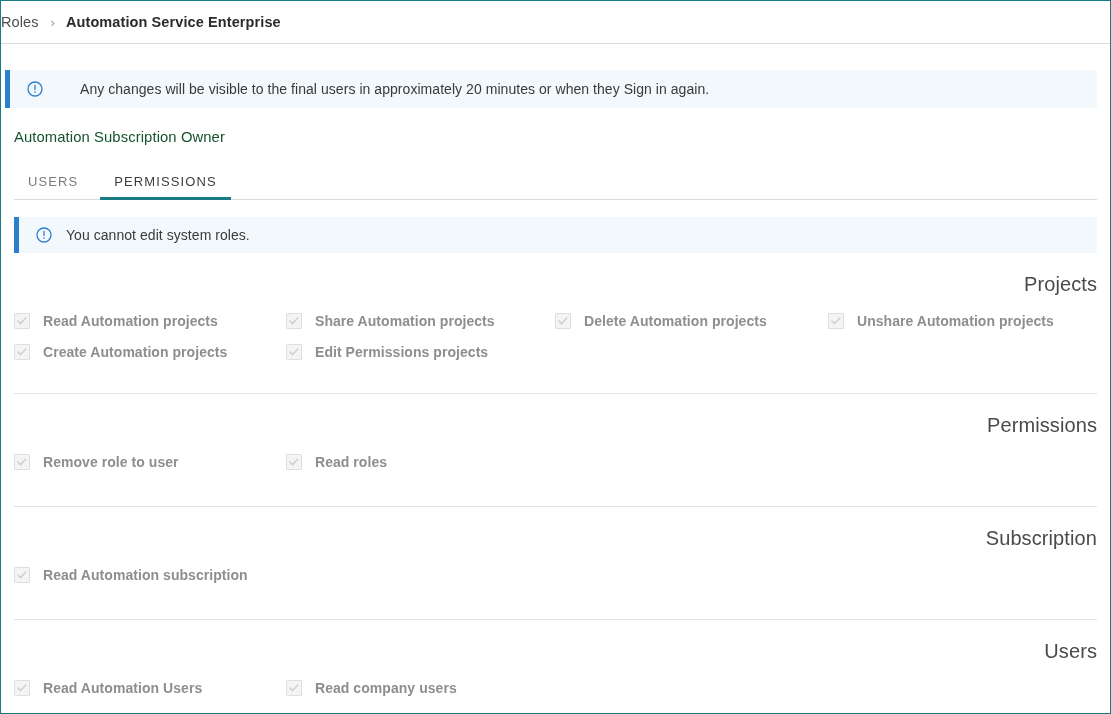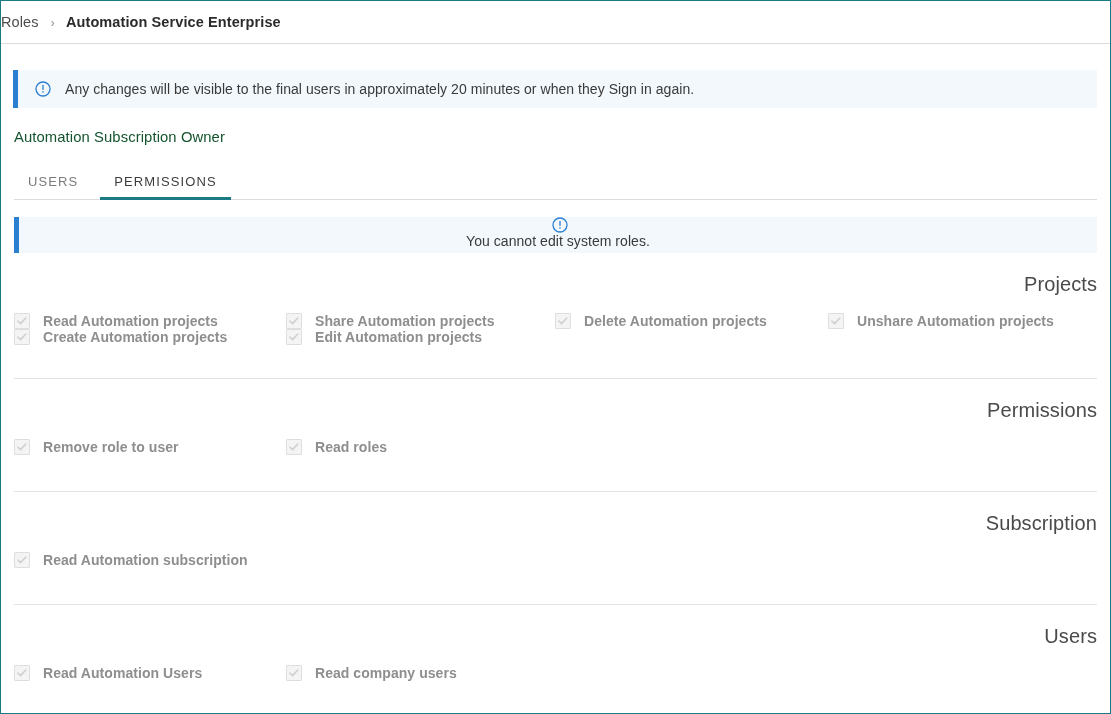--- a/index.html
+++ b/index.html
@@ -51,22 +51,23 @@
 
   
   .banner {
     display: flex;
     align-items: center;
     background: #f3f8fc;
     border-left: 5px solid #2b7fd1;
     box-sizing: border-box;
   }
   .banner-top {
-    margin: 26px 13px 0 12px;
+    margin: 26px 13px 0 4px;
     height: 38px;
+    gap: 23px;
   }
   .banner-sub {
     margin: 0 13px 0 13px;
     height: 36px;
   }
   .banner-icon {
     width: 16px;
     height: 16px;
     margin-left: 17px;
     margin-right: 14px;
@@ -117,20 +118,21 @@
   }
   .section-title {
     font-size: 20px;
     color: #4a4a4a;
     letter-spacing: 0.1px;
     text-align: right;
   }
   .perm-grid {
     display: grid;
     grid-template-columns: 272px 269px 273px auto;
+    row-gap: 15px;
     margin-top: 17px;
   }
   .perm-item {
     display: flex;
     align-items: center;
   }
   .checkbox {
     width: 16px;
     height: 16px;
     flex: 0 0 auto;
@@ -173,21 +175,21 @@
     <span class="banner-text">Any changes will be visible to the final users in approximately 20 minutes or when they Sign in again.</span>
   </div>
 
   <div class="role-title">Automation Subscription Owner</div>
 
   <div class="tabs">
     <div class="tab">USERS</div>
     <div class="tab active">PERMISSIONS</div>
   </div>
 
-  <div class="banner banner-sub" style="margin-top:17px;flex-direction:column;">
+  <div class="banner banner-sub" style="margin-top:17px;">
     <svg class="banner-icon" viewBox="0 0 16 16">
       <circle cx="8" cy="8" r="7" fill="none" stroke="#2b7fd1" stroke-width="1.3"></circle>
       <rect x="7.35" y="3.9" width="1.3" height="5" fill="#2b7fd1"></rect>
       <rect x="7.35" y="10.2" width="1.3" height="1.5" fill="#2b7fd1"></rect>
     </svg>
     <span class="banner-text">You cannot edit system roles.</span>
   </div>
 
   <div class="section" style="margin-top:20px;">
     <div class="section-title">Projects</div>
@@ -231,21 +233,21 @@
             </svg>
           </span>
         <span class="perm-label">Create Automation projects</span>
       </div>
       <div class="perm-item">
         <span class="checkbox">
             <svg viewBox="0 0 16 16" style="display:block;width:100%;height:100%">
               <path d="M3.3 8.1 L6.3 11.0 L12.4 4.6" fill="none" stroke="#cfcfcf" stroke-width="1.7" stroke-linecap="round" stroke-linejoin="round"></path>
             </svg>
           </span>
-        <span class="perm-label">Edit Automation projects</span>
+        <span class="perm-label">Edit Permissions projects</span>
       </div>
     </div>
   </div>
 
   <div class="divider" style="margin-top:33px;"></div>
 
   <div class="section" style="margin-top:20px;">
     <div class="section-title">Permissions</div>
     <div class="perm-grid">
       <div class="perm-item">

